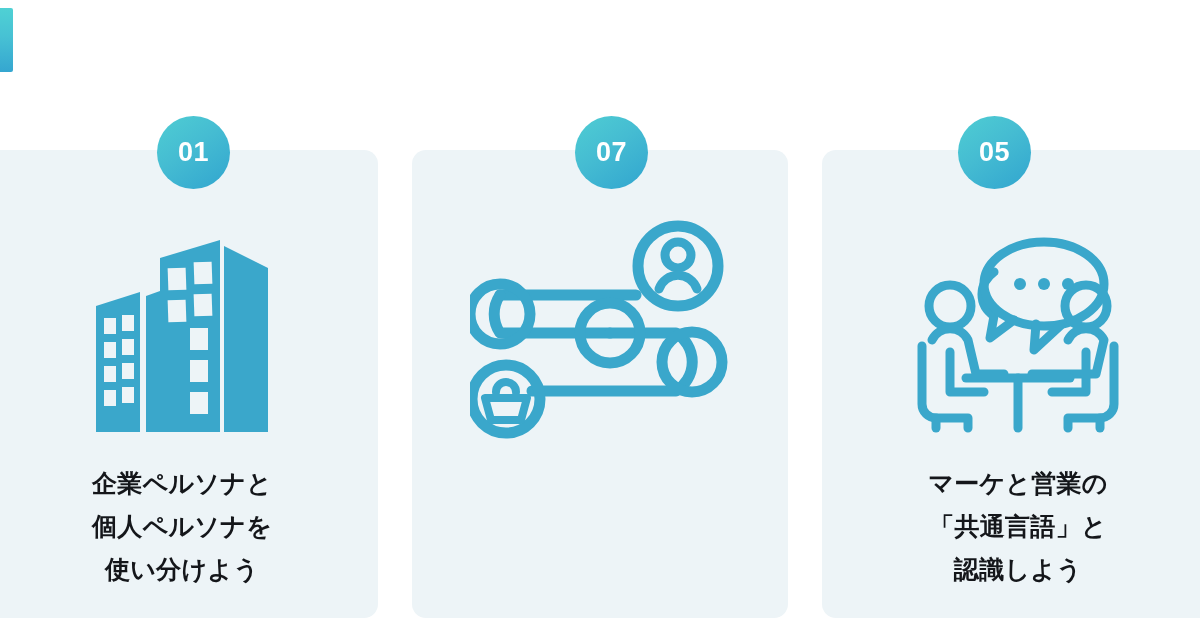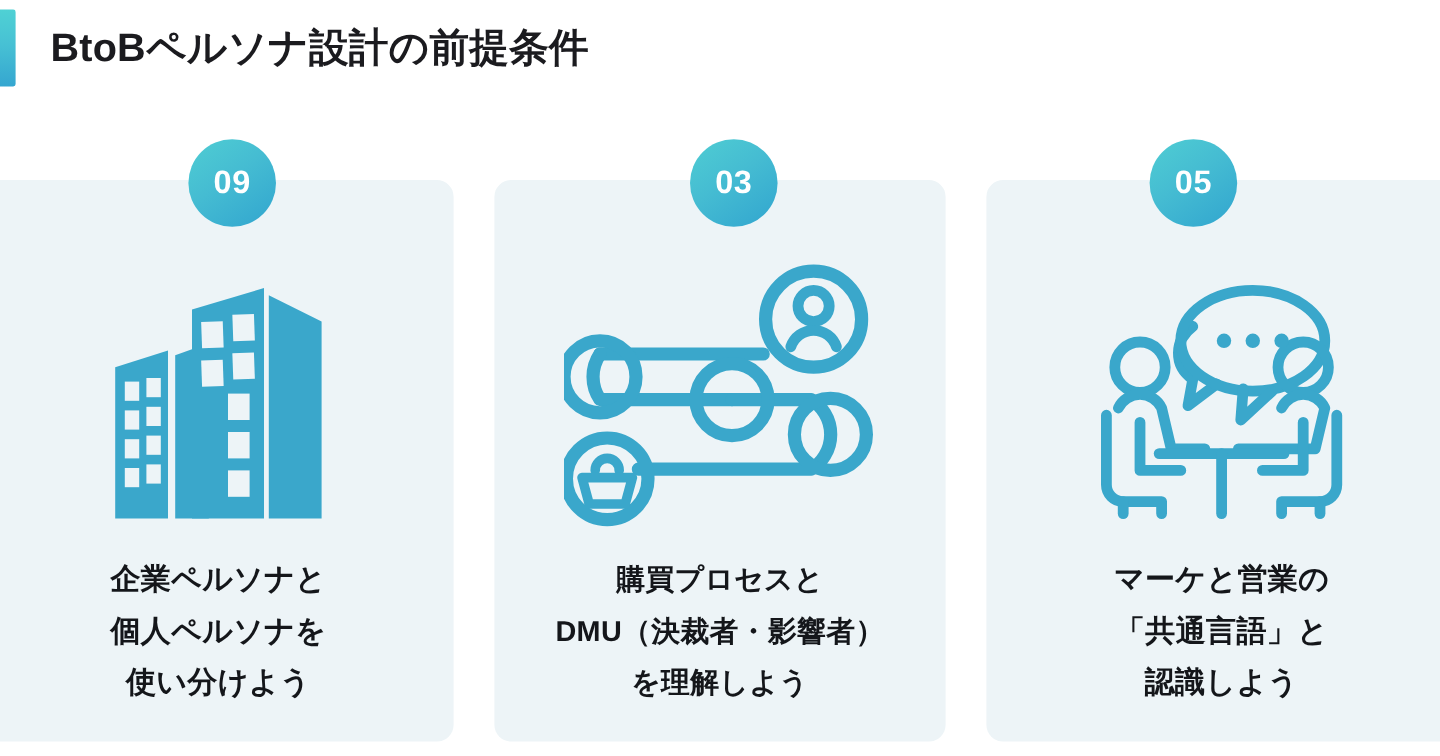--- a/index.html
+++ b/index.html
@@ -114,28 +114,27 @@
     letter-spacing: 0.3px;
   }
   .caption .line { display: block; white-space: nowrap; }
   .caption-2 { font-size: 24px; }
 </style>
 </head>
 <body>
 
 <div class="header">
   <div class="accent-bar"></div>
-  <div class="page-title">BtoBペルソナ設計の前提条件</div>
 </div>
 
 <div class="cards">
 
   <div class="card card-1">
     <div class="badge badge-1">
-      <span class="badge-num">09</span>
+      <span class="badge-num">01</span>
     </div>
 
     <div class="icon-wrap">
       <svg width="200" height="220" viewBox="0 0 200 220">
         <g fill="#3aa7cb">
 
           <path d="M14 86 L58 72 L58 212 L14 212 Z"></path>
           <path d="M58 72 L58 212 L62 212 L62 72 Z" opacity="0"></path>
 
           <g fill="#edf4f7">
@@ -170,21 +169,21 @@
 
     <div class="caption">
       <span class="line">企業ペルソナと</span>
       <span class="line">個人ペルソナを</span>
       <span class="line">使い分けよう</span>
     </div>
   </div>
 
   <div class="card card-2">
     <div class="badge badge-2">
-      <span class="badge-num">03</span>
+      <span class="badge-num">07</span>
     </div>
 
     <div class="icon-wrap">
       <svg width="260" height="230" viewBox="0 0 260 230">
         <g fill="none" stroke="#3aa7cb" stroke-width="11" stroke-linecap="round" stroke-linejoin="round">
 
           <path d="M30 80 L166 80"></path>
           <path d="M30 80 A34 34 0 0 0 30 118 L140 118"></path>
           <path d="M140 118 L206 118 A34 34 0 0 1 206 176 L62 176"></path>
 
@@ -200,25 +199,20 @@
           <path d="M189 74 A20 20 0 0 1 227 74"></path>
         </g>
 
         <g fill="none" stroke="#3aa7cb" stroke-width="8" stroke-linecap="round" stroke-linejoin="round">
           <path d="M26 177 A10 10 0 0 1 46 177"></path>
           <path d="M15 183 L57 183 L51 205 L21 205 Z"></path>
         </g>
       </svg>
     </div>
 
-    <div class="caption caption-2">
-      <span class="line">購買プロセスと</span>
-      <span class="line">DMU（決裁者・影響者）</span>
-      <span class="line">を理解しよう</span>
-    </div>
   </div>
 
   <div class="card card-3">
     <div class="badge badge-3">
       <span class="badge-num">05</span>
     </div>
 
     <div class="icon-wrap">
       <svg width="220" height="215" viewBox="0 0 220 215">
         <g fill="none" stroke="#3aa7cb" stroke-width="9" stroke-linecap="round" stroke-linejoin="round">

